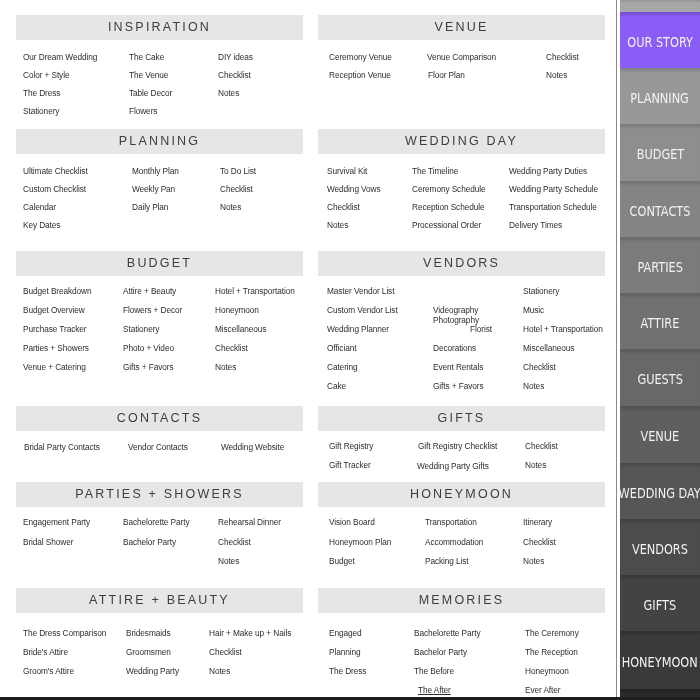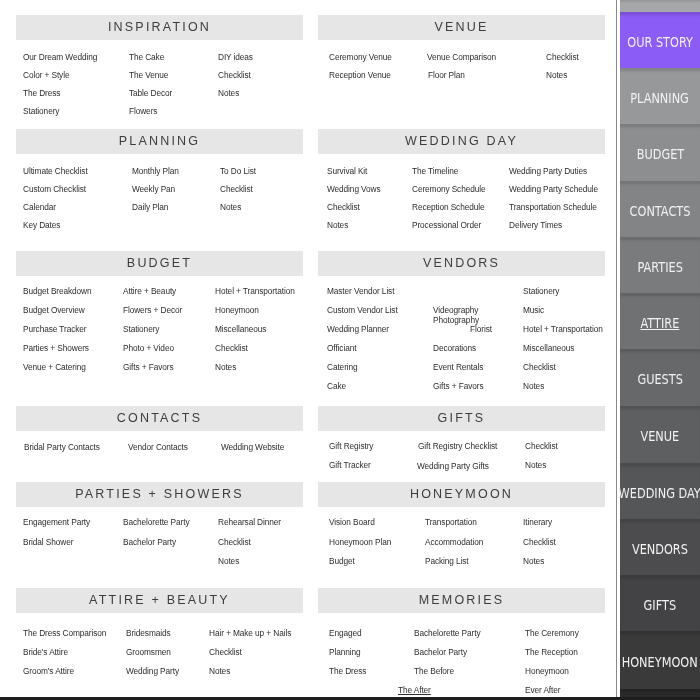--- a/index.html
+++ b/index.html
@@ -211,21 +211,21 @@
   <div class="section" style="left:318px; top:588px; width:287px;">
     <div class="header">MEMORIES</div>
     <div class="grid">
       <a class="item" style="left:11px; top:15px;">Engaged</a>
       <a class="item" style="left:11px; top:34px;">Planning</a>
       <a class="item" style="left:11px; top:53px;">The Dress</a>
       <a class="item" style="left:11px; top:72px;margin-top:12px;">Decorating</a>
       <a class="item" style="left:96px; top:15px;">Bachelorette Party</a>
       <a class="item" style="left:96px; top:34px;">Bachelor Party</a>
       <a class="item" style="left:96px; top:53px;">The Before</a>
-      <a class="item" style="left:80px; top:72px;text-decoration:underline;">The After</a>
+      <a class="item" style="left:100px; top:72px;text-decoration:underline;">The After</a>
       <a class="item" style="left:207px; top:15px;">The Ceremony</a>
       <a class="item" style="left:207px; top:34px;">The Reception</a>
       <a class="item" style="left:207px; top:53px;">Honeymoon</a>
       <a class="item" style="left:207px; top:72px;">Ever After</a>
     </div>
   </div>
 </div>
 
 <nav class="tabs">
   <div class="tab" style="top:0; height:14px; background:#a6a7a9; border-top:none;"></div>
@@ -237,21 +237,21 @@
     </div>
   <div class="tab" style="top:124px; height:58px; background:#8d8e90;">
       <span>BUDGET</span>
     </div>
   <div class="tab" style="top:181px; height:58px; background:#838486;">
       <span>CONTACTS</span>
     </div>
   <div class="tab" style="top:237px; height:58px; background:#7a7b7d;">
       <span>PARTIES</span>
     </div>
-  <div class="tab" style="top:293px; height:58px; background:#707173;text-decoration:underline;">
+  <div class="tab" style="top:293px; height:58px; background:#707173;">
       <span>ATTIRE</span>
     </div>
   <div class="tab" style="top:349px; height:58px; background:#67686a;">
       <span>GUESTS</span>
     </div>
   <div class="tab" style="top:406px; height:58px; background:#5e5f61;">
       <span>VENUE</span>
     </div>
   <div class="tab" style="top:463px; height:58px; background:#555658;">
       <span>WEDDING DAY</span>

